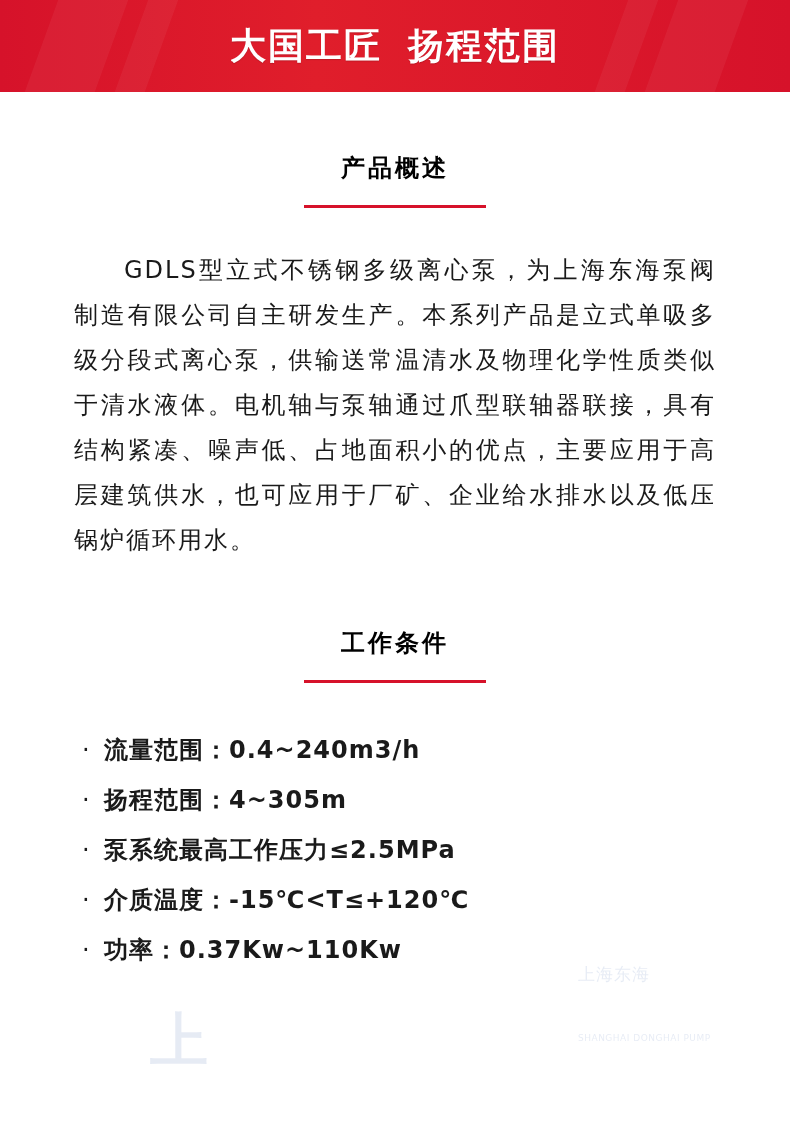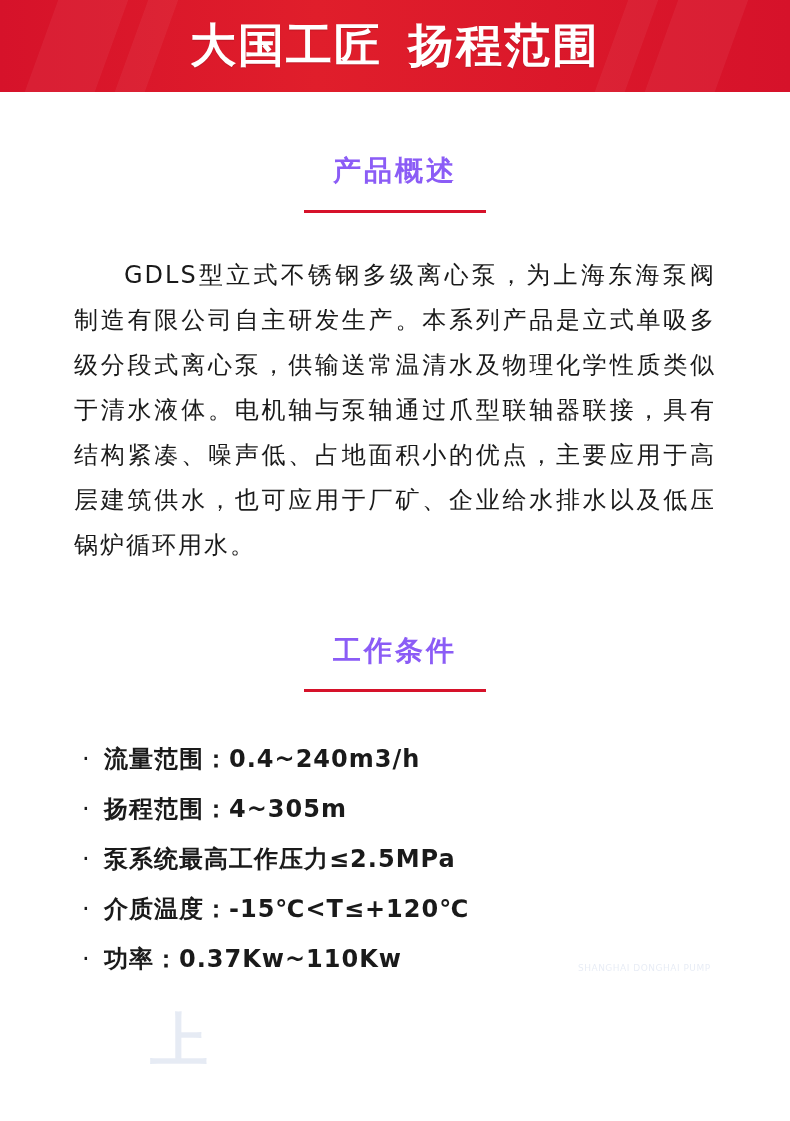--- a/index.html
+++ b/index.html
@@ -28,21 +28,21 @@
     left: 50%;
     top: 50%;
     transform: translate(-50%, -50%);
     display: flex;
     align-items: center;
     justify-content: center;
     white-space: nowrap;
   }
   .banner-title {
     color: #ffffff;
-    font-size: 46px;
+    font-size: 36px;
     font-weight: bold;
     letter-spacing: 2px;
     text-shadow: 0 1px 1px rgba(0,0,0,0.15);
   }
   .banner-gap {
     display: inline-block;
     width: 26px;
   }
   
   .banner-sheen {
@@ -64,23 +64,23 @@
     box-sizing: border-box;
   }
   .section-heading {
     text-align: center;
     margin-top: 62px;
   }
   .section-heading.second {
     margin-top: 66px;
   }
   .section-title {
-    font-size: 28px;
-    font-weight: bold;
-    color: #8b5cf6;
+    font-size: 24px;
+    font-weight: bold;
+    color: #000000;
     letter-spacing: 3px;
     line-height: 1.2;
   }
   .title-rule {
     width: 182px;
     height: 3px;
     background: #d6122a;
     margin: 22px auto 0 auto;
   }
 
@@ -153,20 +153,21 @@
   .wm-text {
     font-size: 17px;
     color: #1b4aa0;
     letter-spacing: 1px;
     line-height: 1.4;
   }
   .wm-sub {
     font-size: 9px;
     color: #1b4aa0;
     letter-spacing: 0.5px;
+    margin-top: 46px;
   }
 </style>
 </head>
 <body>
 
 <div class="banner">
   <div class="banner-sheen s1"></div>
   <div class="banner-sheen s2"></div>
   <div class="banner-sheen s3"></div>
   <div class="banner-sheen s4"></div>
@@ -211,14 +212,15 @@
       <span class="spec-bullet">·</span>
       <span class="spec-text">功率：0.37Kw~110Kw</span>
     </li>
   </ul>
 </div>
 
 <div class="watermark wm-left">
   <div class="wm-mark">上</div>
 </div>
 <div class="watermark wm-right">
+  <div class="wm-text">上海东海</div>
   <div class="wm-sub">SHANGHAI DONGHAI PUMP</div>
 </div>
 
 </body></html>

